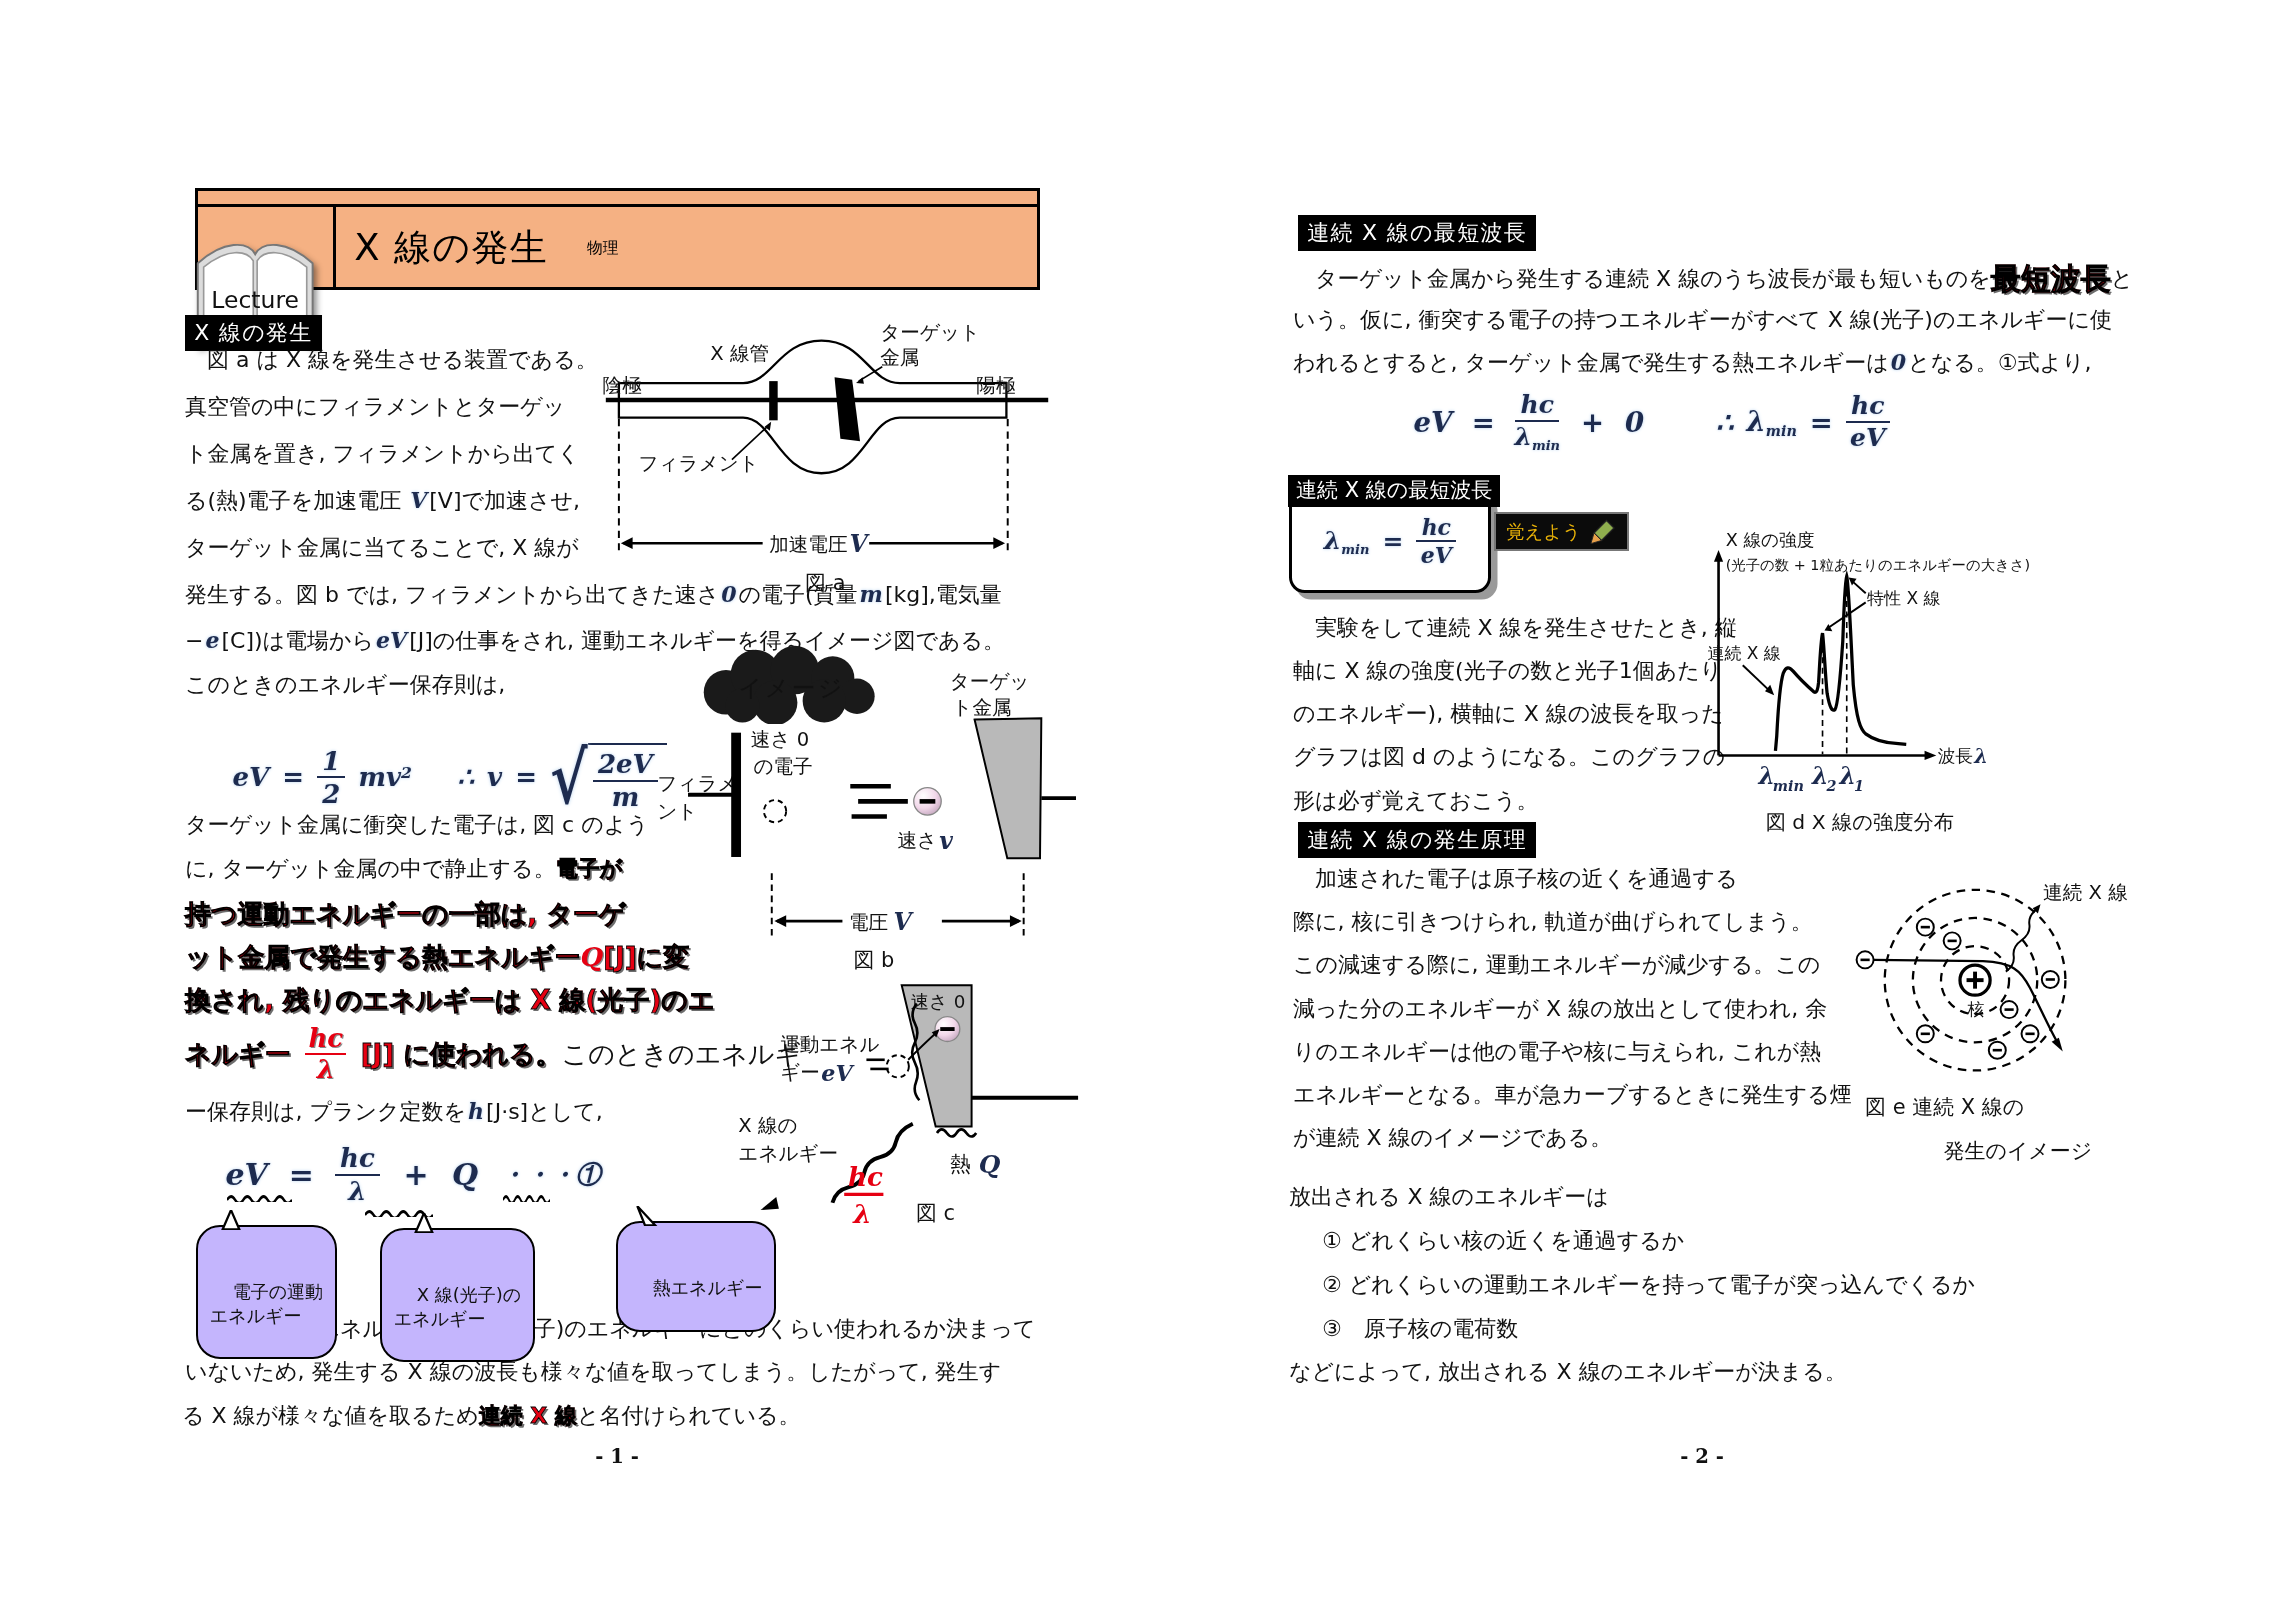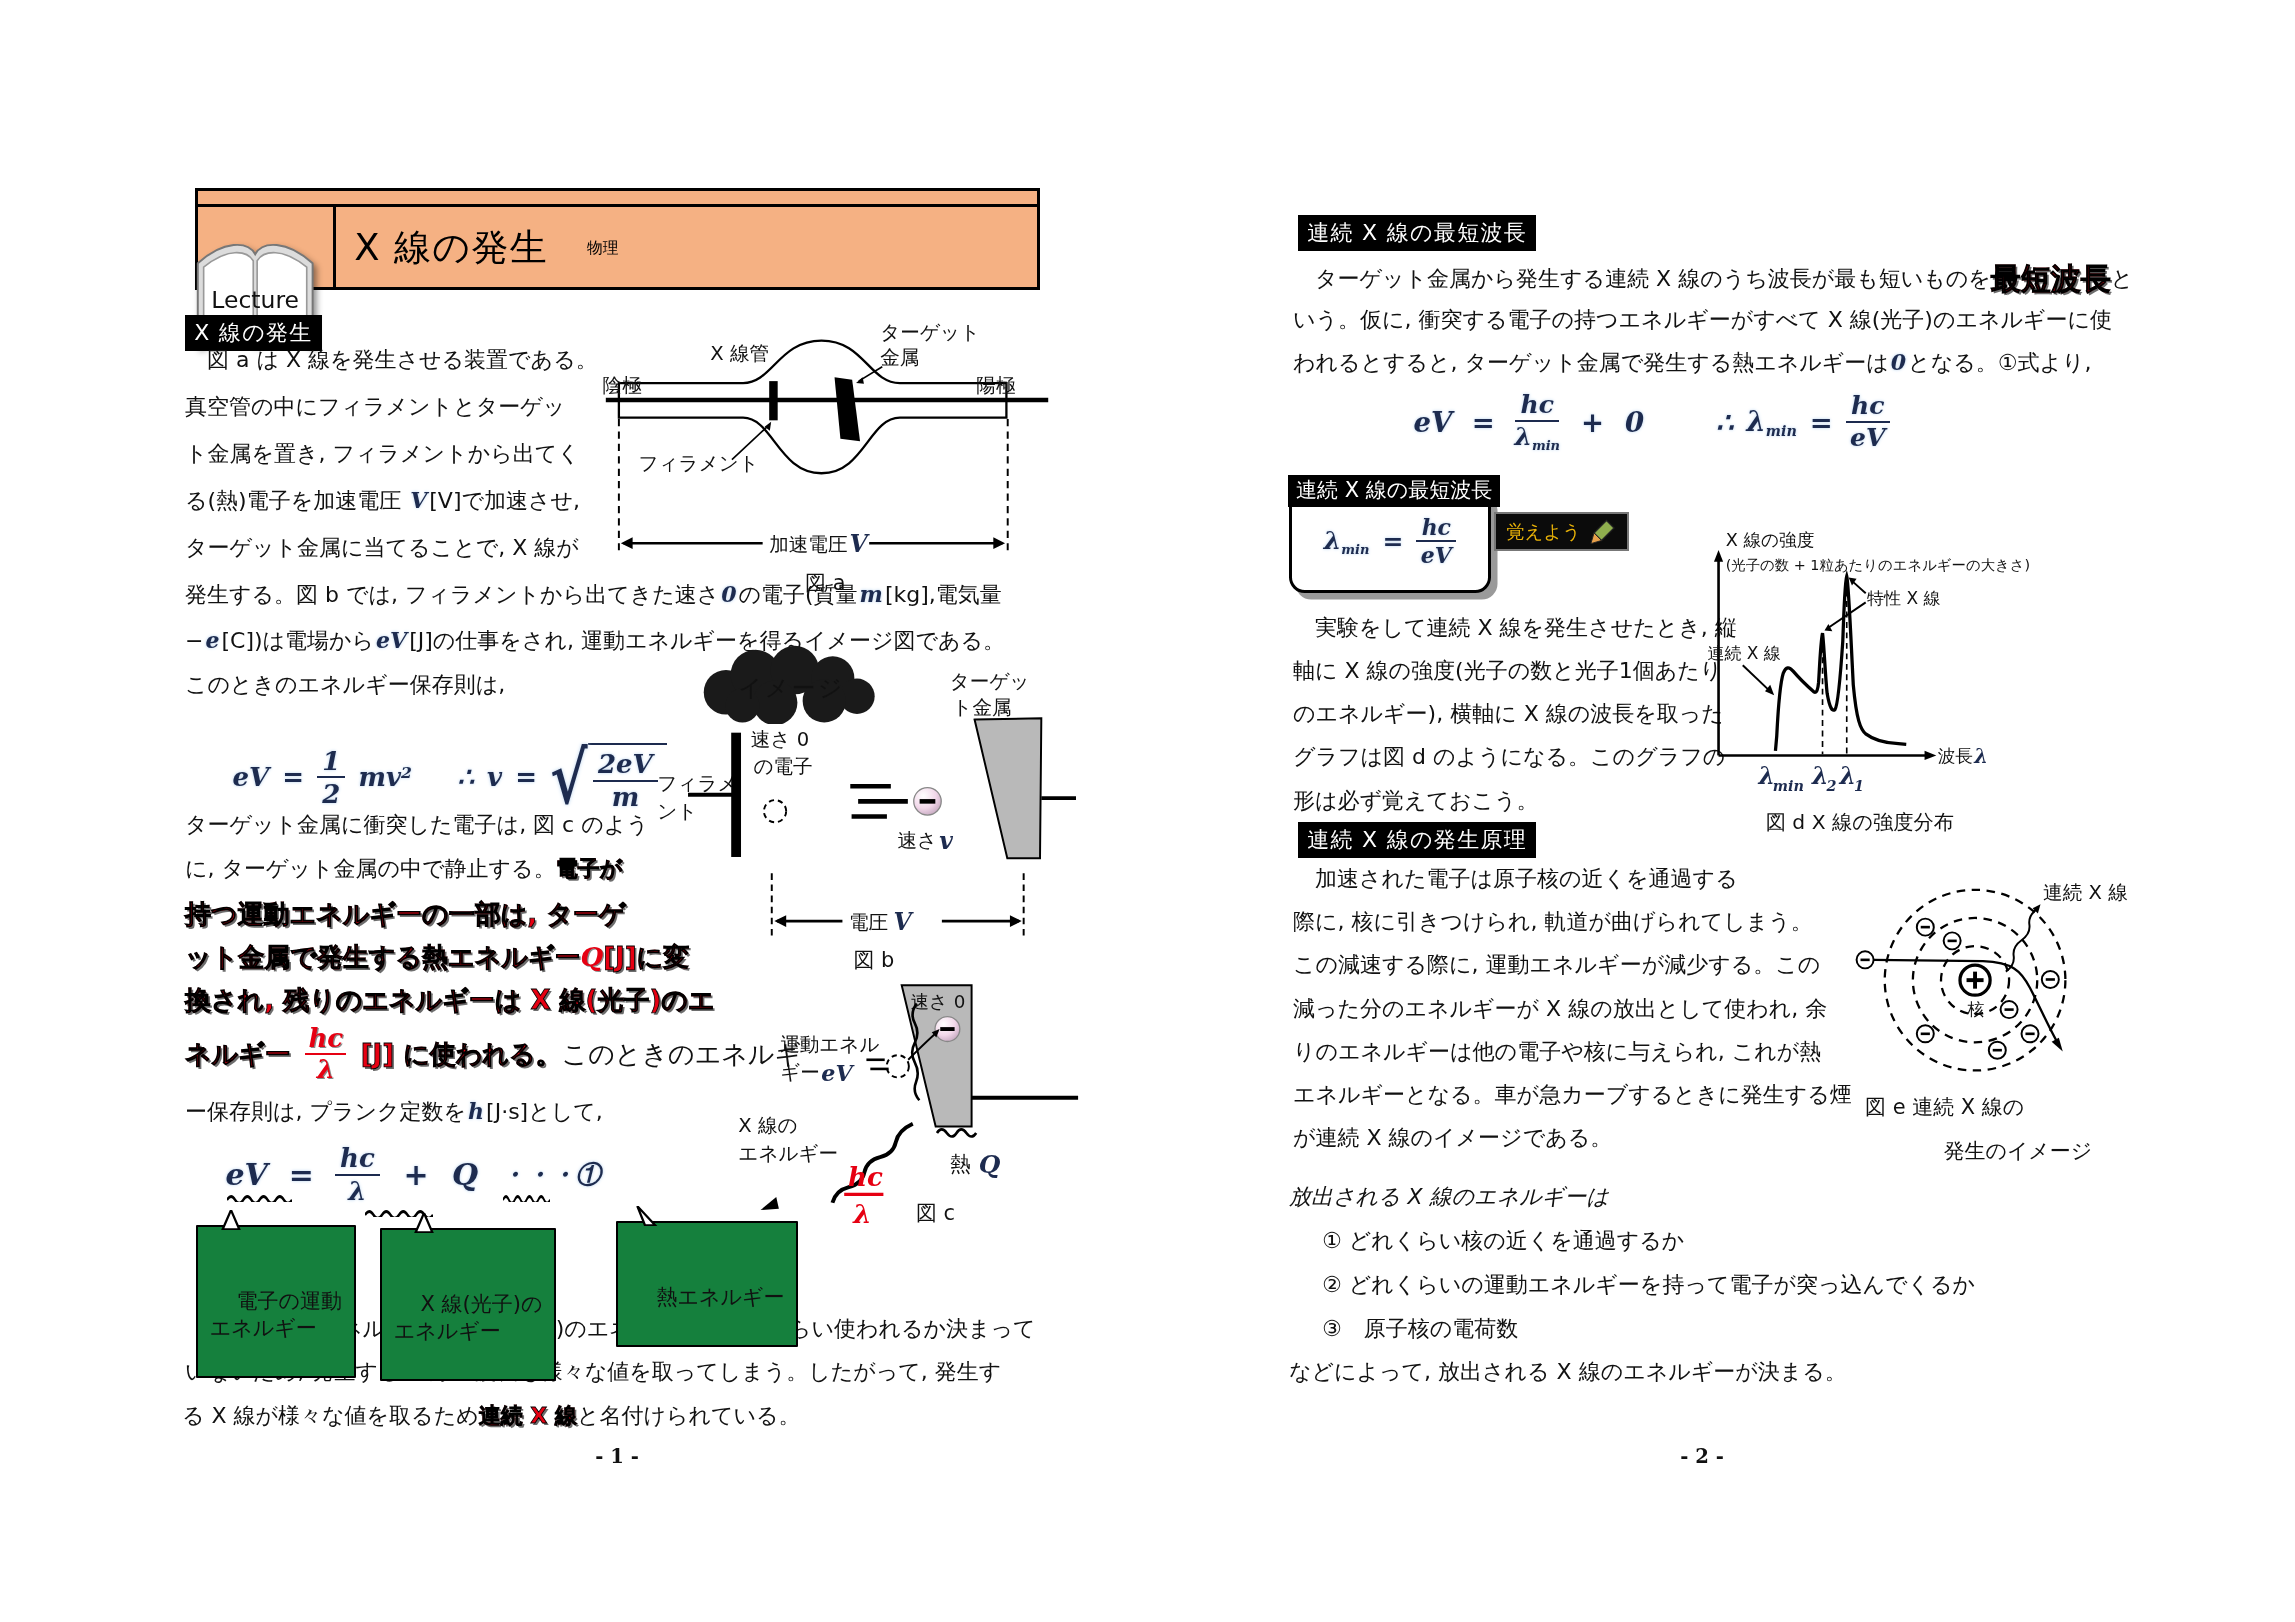--- a/index.html
+++ b/index.html
@@ -43,22 +43,22 @@
   .sqrt{display:inline-flex;align-items:stretch;}
   .rad{font-style:normal;font-size:2.2em;line-height:0.9;align-self:center;transform:scaleY(1.25);}
   .sqb{border-top:2.6px solid currentColor;padding:5.2px 9.2px 0 5.2px;display:inline-flex;align-items:center;}
   .wave{position:absolute;height:9.2px;}
   .spacer{display:inline-block;}
   
   .ifrac{display:inline-flex;flex-direction:column;align-items:center;margin:0 5.2px;
          font-family:"DejaVu Serif",serif;font-style:italic;font-weight:bold;line-height:1.05;}
   .ifrac .fn{border-bottom:2px solid currentColor;padding:0 3.3px 0.7px;}
   
-  .bubble{position:absolute;border:2.3px solid #000;border-radius:1px;background:#15803d;
-          font-size:21px;line-height:1.3;padding:6.5px 11.8px;white-space:pre;z-index:3;}
+  .bubble{position:absolute;border:2.3px solid #000;border-radius:24px;background:#c4b5fd;
+          font-size:18px;line-height:1.3;padding:6.5px 11.8px;white-space:pre;z-index:3;}
   .tail{position:absolute;top:-17px;width:22px;height:19.6px;}
   
   .membox{position:absolute;border:3.3px solid #000;border-radius:15.7px;background:#fff;
           box-shadow:6.5px 6.5px 0 #9a9a9a;display:flex;align-items:center;justify-content:center;}
   .membox .slabel2{position:absolute;top:-17px;left:-3.9px;background:#000;color:#fff;
           font-size:21px;padding:1.3px 7.9px 2.6px;white-space:nowrap;}
   .badge{position:absolute;background:#0b0b0b;border:2.6px double #777;color:#eab308;
          display:flex;align-items:center;gap:7.9px;padding:3.9px 10.5px;font-size:18.3px;}
   .pageno{position:absolute;font-family:"DejaVu Serif",serif;font-weight:bold;font-size:19.6px;
           width:92px;text-align:center;}
@@ -431,21 +431,21 @@
     </g>
     <path d="M33,137 L200,139 C245,141 258,153 272,180 C290,215 303,245 315,265" fill="none" stroke="#000" stroke-width="3.5"></path>
     <polygon points="322,277 305,262 316,256" fill="#000"></polygon>
     <path d="M235,155 q14,-10 12,-24 q-2,-14 12,-24 q14,-10 12,-24 q-2,-14 12,-24" fill="none" stroke="#000" stroke-width="3"></path>
     <polygon points="288,52 276,58 284,66" fill="#000"></polygon>
     <text x="292" y="44" font-size="30">連続 X 線</text>
     <text x="20" y="372" font-size="32">図 e 連続 X 線の</text>
     <text x="140" y="440" font-size="32">発生のイメージ</text>
   </svg>
 
-  <div class="ln" style="left:141px;top:1183px;font-style:italic;">放出される X 線のエネルギーは</div>
+  <div class="ln" style="left:141px;top:1183px;">放出される X 線のエネルギーは</div>
   <div class="ln" style="left:174px;top:1227px;">① どれくらい核の近くを通過するか</div>
   <div class="ln" style="left:174px;top:1271px;">② どれくらいの運動エネルギーを持って電子が突っ込んでくるか</div>
   <div class="ln" style="left:174px;top:1315px;">③　原子核の電荷数</div>
   <div class="ln" style="left:141px;top:1358px;">などによって, 放出される X 線のエネルギーが決まる。</div>
 
   <div class="pageno" style="left:508px;top:1445px;">- 2 -</div>
 </div>
 
 
 </body></html>

